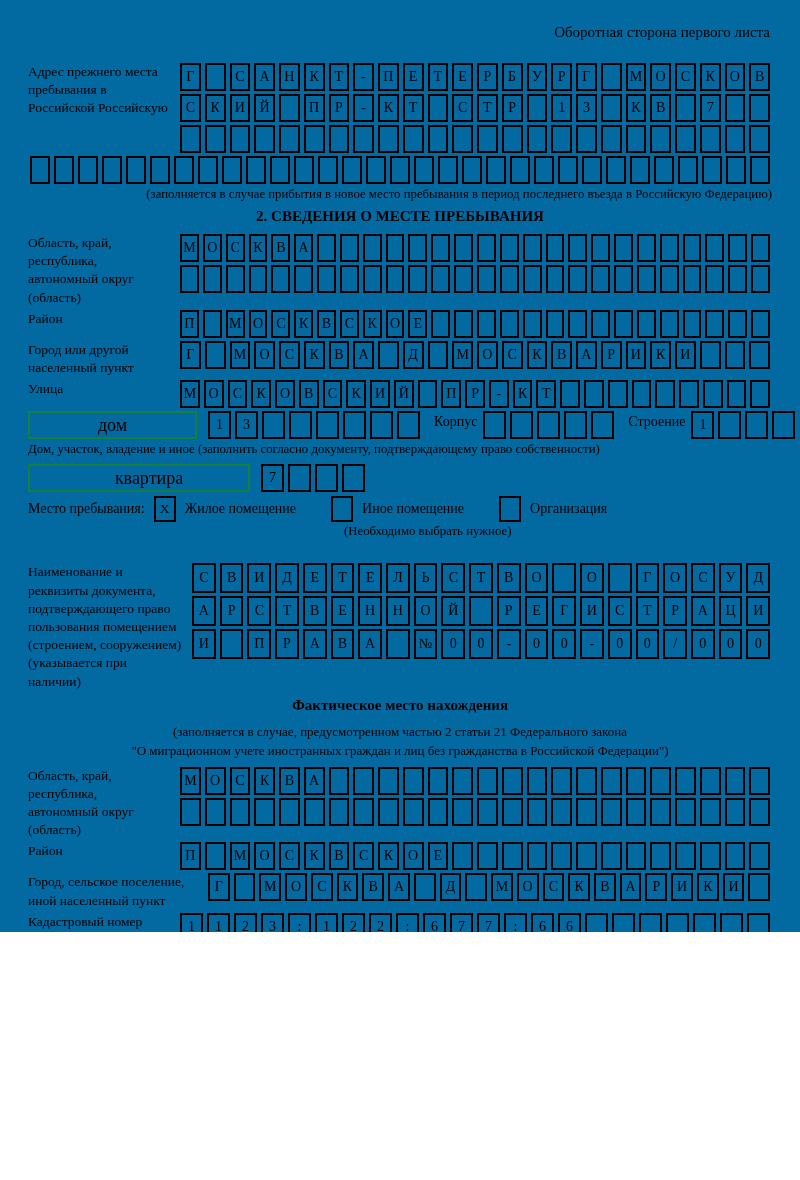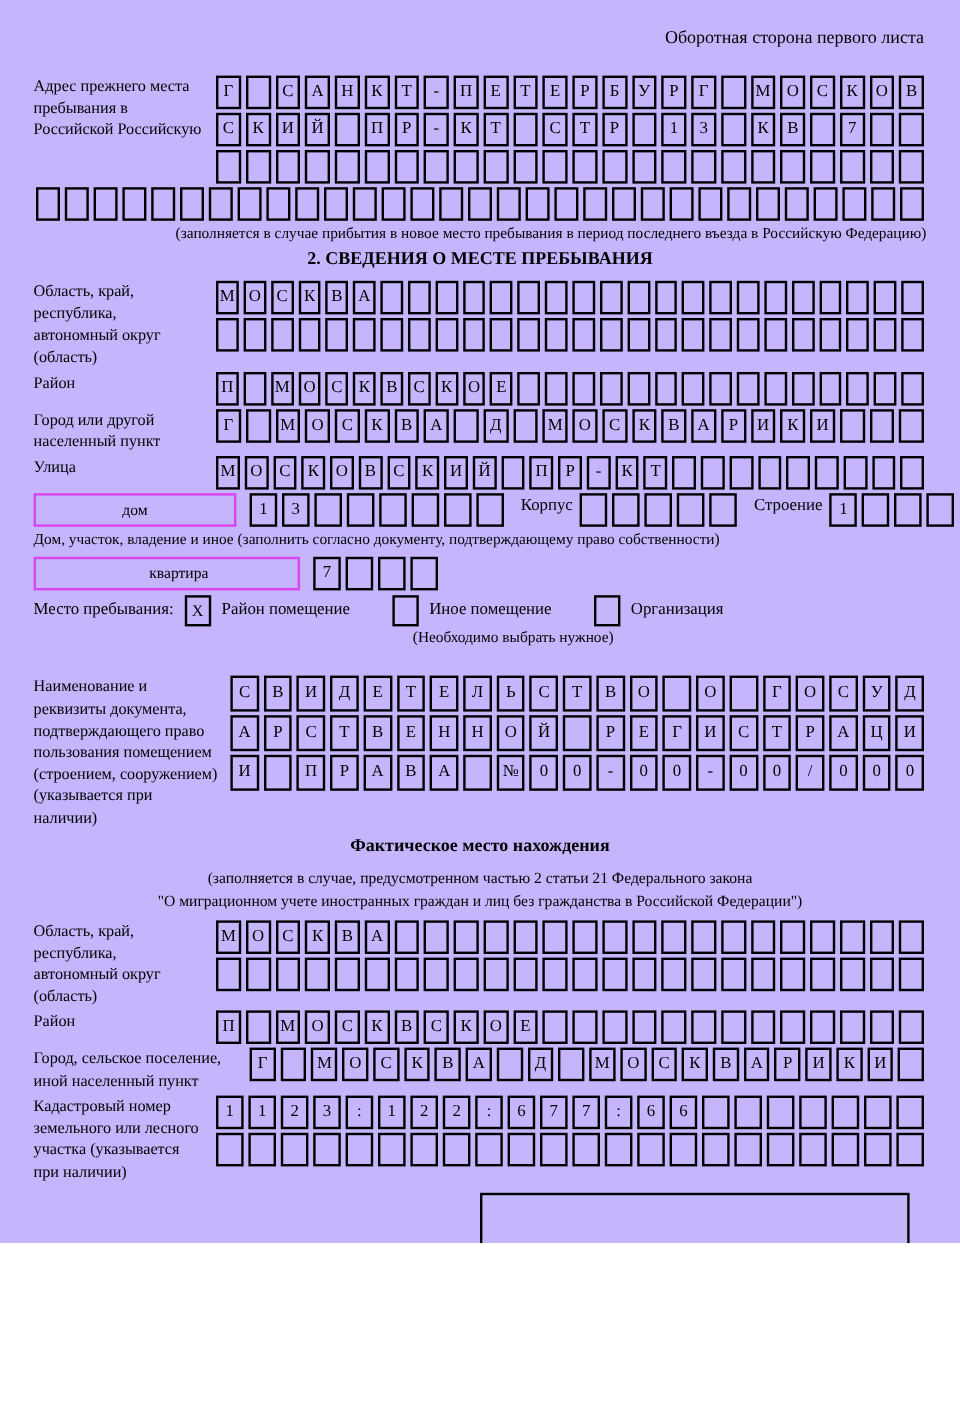--- a/index.html
+++ b/index.html
@@ -1,33 +1,33 @@
 <!DOCTYPE html>
 <html><head>
 <meta charset="utf-8">
 <style>
   html,body{margin:0;padding:0;background:#fff;color:#000;}
   body{font-family:"Liberation Serif","DejaVu Serif",serif;}
-  .page{width:800px;height:1036px;box-sizing:border-box;padding:16px 28px 0 28px;overflow:hidden;background:#c4b5fd;}
+  .page{width:800px;height:932px;box-sizing:border-box;padding:16px 28px 0 28px;overflow:hidden;background:#0369a1;}
   .top-header{text-align:right;font-size:15px;margin:8px 2px 22px 0;}
   .frow{display:flex;align-items:flex-start;margin-bottom:3px;}
   .flabel{flex:0 0 150px;font-size:13.5px;line-height:1.35;padding-right:8px;box-sizing:border-box;}
   .flabel.doc-label{flex:0 0 162px;}
   .flabel.city2-label{flex:0 0 178px;}
   .rows{flex:1;display:flex;flex-direction:column;gap:3px;min-width:0;}
   .cells{display:flex;min-width:0;}
   .rows>.cells{width:100%;}
   .cell{flex:1 1 0;height:24px;margin:0 2px;border:2px solid #000;display:flex;align-items:center;justify-content:center;font-size:14px;min-width:0;}
   .tall .cell{height:26px;}
   .fullrow{margin:3px 0 2px 0;}
   .fixed{flex:0 0 auto;}
   .fixed .cell{flex:0 0 19px;}
   .note{font-size:12.8px;text-align:right;margin:3px 0 6px 0;}
   .sec-title{font-weight:bold;text-align:center;font-size:15px;margin:6px 0 9px 0;}
-  .named-box{border:2px solid #d946ef;height:24px;display:flex;align-items:center;justify-content:center;font-size:13px;box-sizing:content-box;}
+  .named-box{border:2px solid #15803d;height:24px;display:flex;align-items:center;justify-content:center;font-size:18px;box-sizing:content-box;}
   .house-box{flex:0 0 165px;margin-right:9px;}
   .apt-box{flex:0 0 198px;margin-right:9px;padding-left:20px;}
   .inline-label{font-size:14px;margin:3px 4px 0 12px;white-space:nowrap;}
   .house-row{display:flex;align-items:flex-start;margin-bottom:3px;}
   .left-note{font-size:12.8px;margin:2px 0 7px 0;}
   .stay-row{display:flex;align-items:center;font-size:14px;margin:4px 0 2px 0;}
   .checkbox{width:18px;height:22px;border:2px solid #000;display:inline-flex;align-items:center;justify-content:center;font-size:13.5px;margin:0 9px;flex:0 0 auto;}
   .opt-label{margin-right:26px;white-space:nowrap;}
   .stay-note{font-size:12.8px;margin:2px 0 24px 316px;}
   .actual-note{font-size:13px;text-align:center;line-height:1.45;margin:0 0 6px 0;}
@@ -359,21 +359,21 @@
         <span class="cell">7</span>
         <span class="cell"></span>
         <span class="cell"></span>
         <span class="cell"></span>
       </div>
   </div>
 
   <div class="stay-row">
     <span>Место пребывания:</span>
     <span class="checkbox">X</span>
-    <span class="opt-label">Район помещение</span>
+    <span class="opt-label">Жилое помещение</span>
     <span class="checkbox"></span>
     <span class="opt-label">Иное помещение</span>
     <span class="checkbox"></span>
     <span class="opt-label">Организация</span>
   </div>
   <div class="stay-note">(Необходимо выбрать нужное)</div>
 
   <div class="frow">
     <div class="flabel doc-label">Наименование и реквизиты документа, подтверждающего право пользования помещением (строением, сооружением) (указывается при наличии)</div>
     <div class="rows tall">

